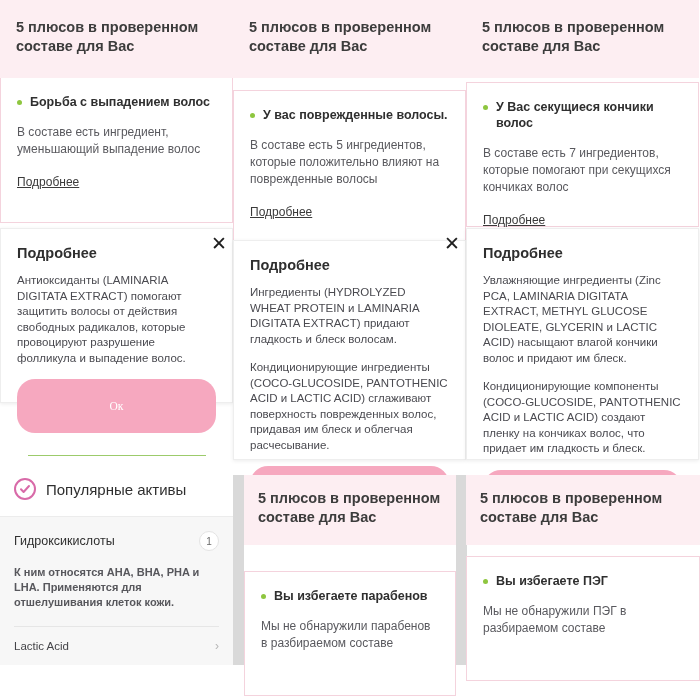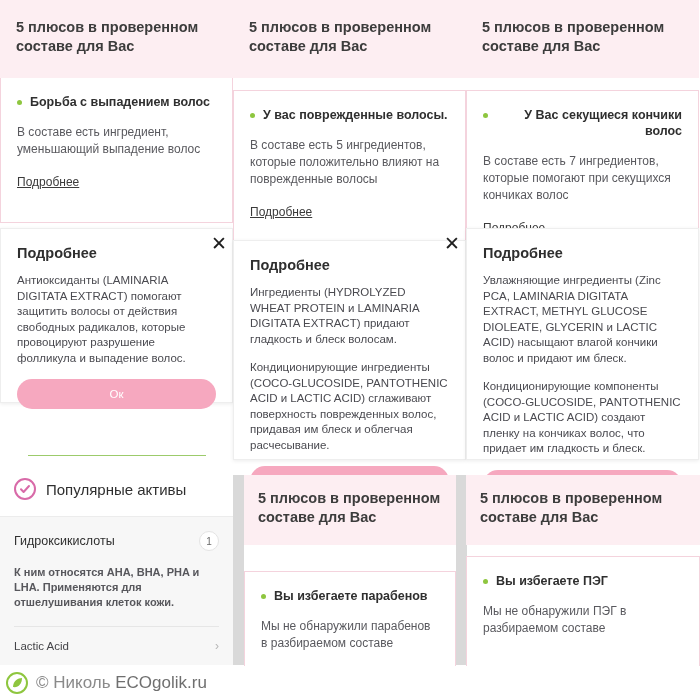--- a/index.html
+++ b/index.html
@@ -55,21 +55,20 @@
     border-radius: 50%;
     background: #8ec63f;
     margin-top: 6px;
     flex: 0 0 auto;
   }
   .bullet-text {
     font-size: 12.5px;
     line-height: 16px;
     color: #2f2f2f;
     font-weight: 700;
-    text-align: right;
   }
   .desc-text {
     font-size: 12px;
     line-height: 17px;
     color: #59595e;
     margin-bottom: 14px;
   }
   .more-link {
     font-size: 12px;
     color: #3a3a3a;
@@ -111,23 +110,23 @@
     color: #4a4a50;
     margin: 0 0 13px 0;
   }
   .ok-btn {
     display: block;
     width: 100%;
     background: #f6a8bf;
     color: #ffffff;
     border: none;
     border-radius: 18px;
-    padding: 9px 0;
+    padding: 21px 0;
     font-size: 11.5px;
-    font-family: Liberation Sans, sans-serif;
+    font-family: Liberation Serif, serif;
     cursor: pointer;
     text-align: center;
   }
 
   
   .actives-wrap {
     position: absolute;
     left: 0;
     width: 233px;
     background: #ffffff;
@@ -316,21 +315,21 @@
     <button class="ok-btn">Ок</button>
   </div>
   <div class="close-x" style="position:absolute; left:444px; top:236px;">✕</div>
 
   <div class="col col-3">
     <div class="plus-card">
       <div class="plus-title">
         <span>5 </span><span class="hl">плюсов</span><span> в проверенном составе для Вас</span>
       </div>
     </div>
-    <div class="plus-body" style="height:145px; margin-top:12px; border-top:1px solid #f4d3dd;">
+    <div class="plus-body" style="height:145px; margin-top:4px; border-top:1px solid #f4d3dd;">
       <div class="bullet-row">
         <span class="bullet-dot"></span>
         <span class="bullet-text">У Вас секущиеся кончики волос</span>
       </div>
       <div class="desc-text">В составе есть 7 ингредиентов, которые помогают при секущихся кончиках волос</div>
       <a class="more-link" href="#">Подробнее</a>
     </div>
   </div>
 
   <div class="detail-card" style="left:466px; top:228px; height:232px;">
@@ -369,25 +368,14 @@
     </div>
     <div class="plus-body" style="margin-top:11px; border-top:1px solid #f4d3dd; height:125px;">
       <div class="bullet-row">
         <span class="bullet-dot"></span>
         <span class="bullet-text">Вы избегаете ПЭГ</span>
       </div>
       <div class="desc-text">Мы не обнаружили ПЭГ в разбираемом составе</div>
     </div>
   </div>
 
-  <div class="footer">
-    <span class="footer-logo">
-      <svg width="14" height="14" viewBox="0 0 14 14">
-          <path d="M3 11 C3 5, 8 2, 12 2 C12 8, 8 12, 3 11 Z" fill="#8ec63f"></path>
-        </svg>
-    </span>
-    <span class="footer-text">
-      <span>© Николь</span>
-      <span class="brand">ECOgolik.ru</span>
-    </span>
-  </div>
 
 </div>
 
 </body></html>

